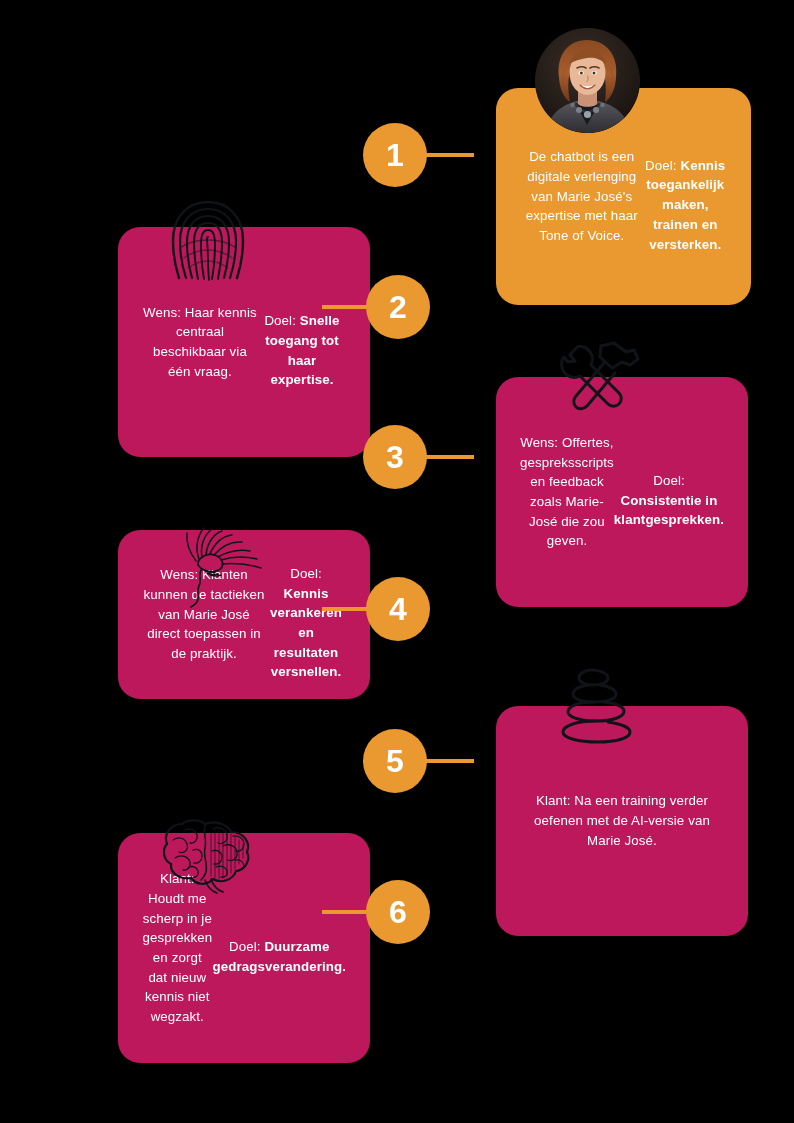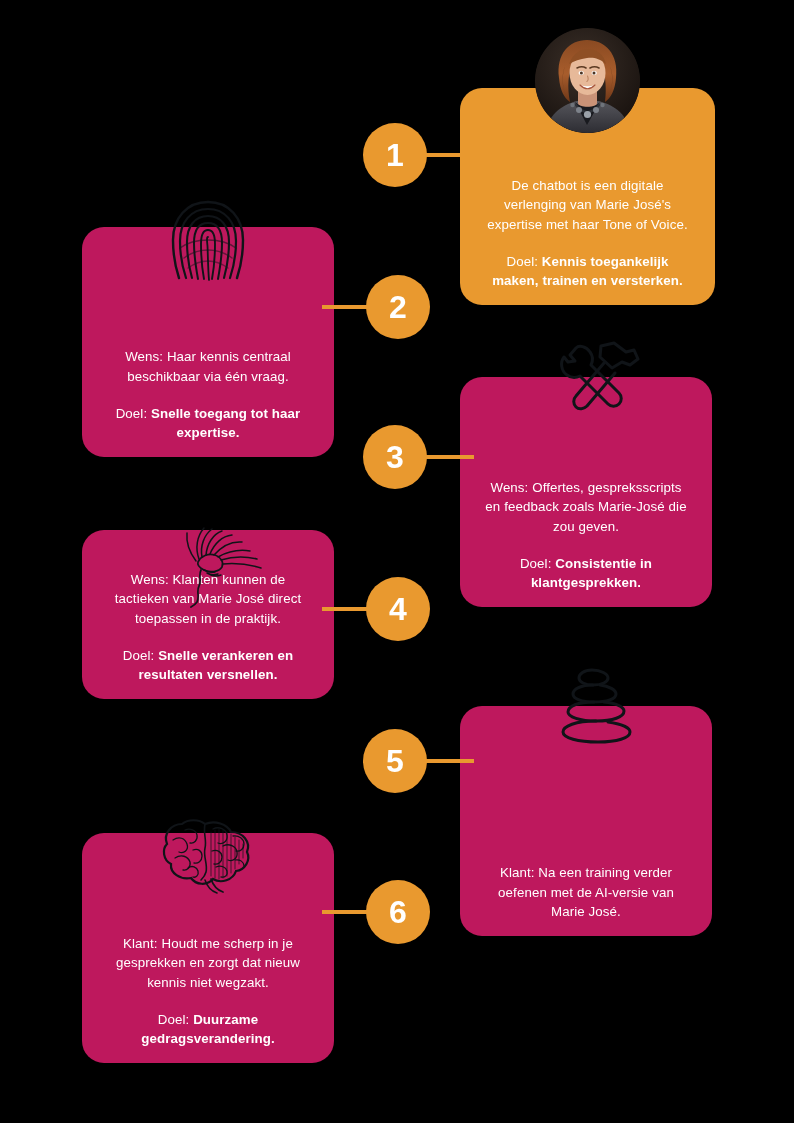--- a/index.html
+++ b/index.html
@@ -22,24 +22,25 @@
     width: 794px;
     height: 1123px;
   }
 
   
   .card {
     position: absolute;
     border-radius: 22px;
     box-sizing: border-box;
     display: flex;
-    flex-direction: column;
-    justify-content: flex-end;
+    flex-direction: row;
+    justify-content: flex-start;
     align-items: center;
     padding: 14px 24px;
+    margin-left: 36px;
   }
   .card.blue  { background: #be185d; }
   .card.orange{ background: #e9992f; }
 
   .card-text {
     color: #ffffff;
     font-size: 13.3px;
     line-height: 1.48;
     text-align: center;
     letter-spacing: .1px;
@@ -243,21 +244,21 @@
     <span>3</span>
   </div>
 
   <div class="card blue" style="left:82px; top:530px; width:252px; height:169px;">
     <div class="card-text">
       <span>Wens:</span>
       <span>Klanten kunnen de tactieken van Marie José direct toepassen in de praktijk.</span>
     </div>
     <div class="card-text goal">
       <span>Doel:</span>
-      <span class="b">Snelle verankeren en resultaten versnellen.</span>
+      <span class="b">Kennis verankeren en resultaten versnellen.</span>
     </div>
   </div>
 
   <div class="illus" style="left:168px; top:526px;">
     <svg width="120" height="82" viewBox="0 0 120 82" aria-hidden="true">
       <g fill="none" stroke="#101418" stroke-width="1.5" stroke-linecap="round">
 
         <path d="M30 36 C33 30 40 27 47 29 C53 31 56 36 54 41 C51 46 42 47 36 44 C32 42 29 39 30 36 Z" stroke-width="1.7"></path>
         <path d="M36 44 q5 3 11 2"></path>
         <path d="M39 47 q5 3 11 1"></path>

